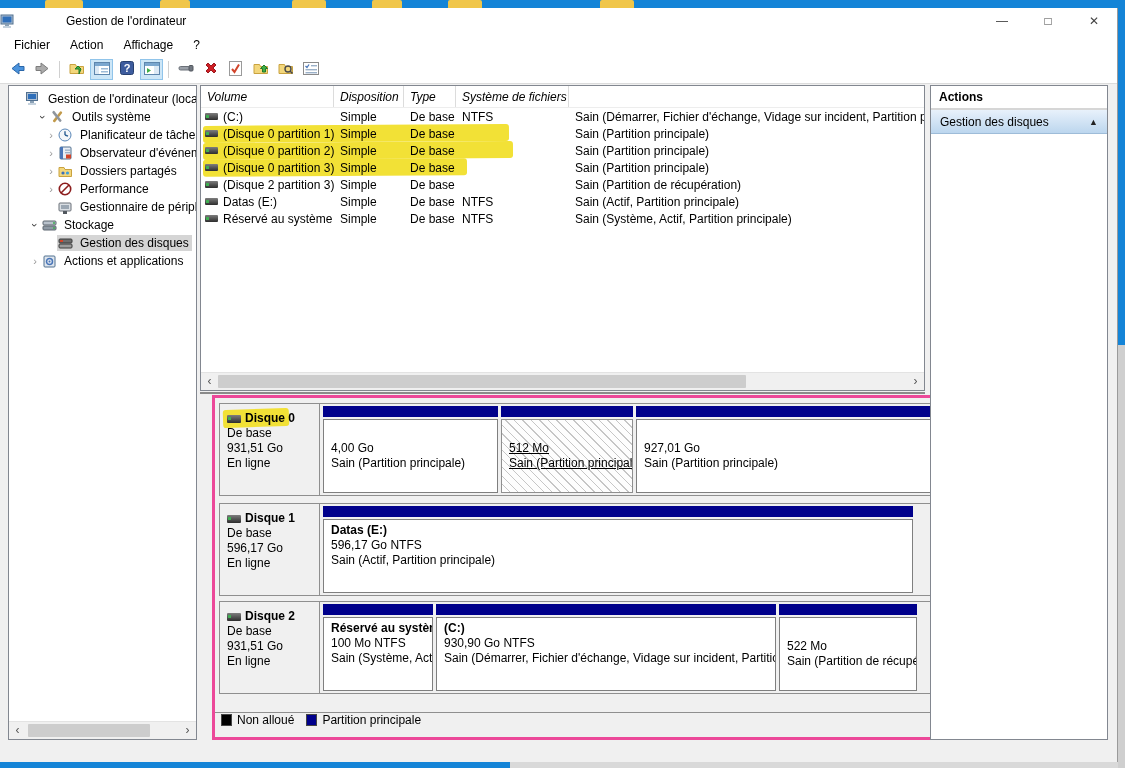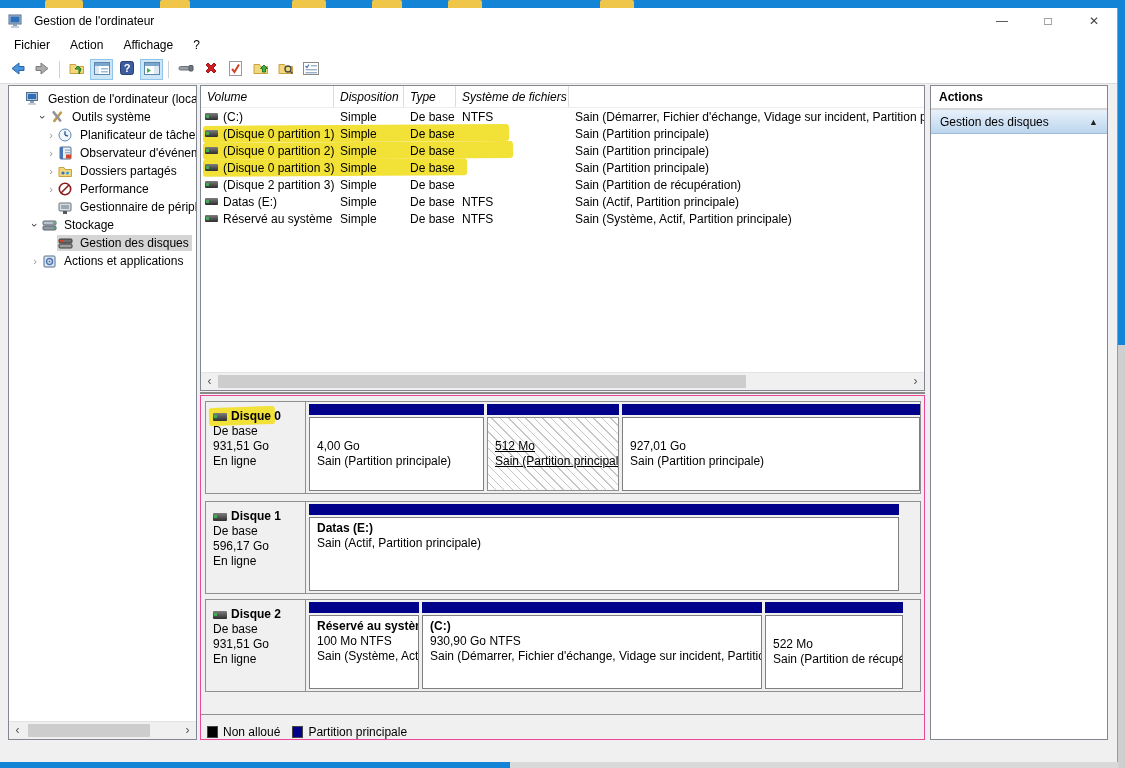--- a/index.html
+++ b/index.html
@@ -8,21 +8,21 @@
 
   
   .desk-top{position:absolute;left:0;top:0;width:1125px;height:8px;background:#1484d7;}
   .desk-right{position:absolute;left:1118px;top:8px;width:7px;height:337px;background:#1484d7;}
   .desk-right-low{position:absolute;left:1118px;top:345px;width:7px;height:423px;background:#cfcfcf;}
   .desk-bottom{position:absolute;left:0;top:762px;width:510px;height:6px;background:#1484d7;}
   .desk-hint{position:absolute;top:0;height:8px;background:#f0c64a;border-radius:2px 2px 0 0;}
 
   
   .window{position:absolute;left:0;top:8px;width:1118px;height:754px;background:#f0f0f0;border-right:1px solid #9a9a9a;box-sizing:border-box;}
-  .titlebar{height:26px;background:#fff;display:flex;align-items:center;padding-left:8px;}
+  .titlebar{height:26px;background:#fff;display:flex;align-items:center;padding-left:0;gap:40px;}
   .title-text{margin-left:6px;}
   .win-controls{margin-left:auto;display:flex;height:100%;}
   .win-btn{width:46px;height:100%;display:flex;align-items:center;justify-content:center;color:#444;font-size:12px;}
   .menubar{height:22px;background:#fff;display:flex;align-items:center;padding-left:4px;}
   .menu-item{padding:3px 10px;}
   .toolbar{height:27px;background:#fff;display:flex;align-items:center;padding-left:5px;border-bottom:1px solid #dcdcdc;}
   .tb-btn{width:23px;height:21px;display:flex;align-items:center;justify-content:center;margin:0 1px;box-sizing:border-box;}
   .tb-btn.toggled{background:#cde6f7;border:1px solid #90c4ea;}
   .tb-sep{width:1px;height:17px;background:#d0d0d0;margin:0 4px;}
 
@@ -48,36 +48,36 @@
   .vol-header .hcell{height:21px;display:flex;align-items:center;padding-left:6px;border-right:1px solid #dcdcdc;box-sizing:border-box;}
   .vol-row{height:17px;position:relative;}
   .vol-row .cell{padding-left:6px;white-space:nowrap;overflow:hidden;position:relative;z-index:1;}
   .vol-row .c0{display:flex;align-items:center;padding-left:4px;gap:5px;}
   .drive-ico{width:13px;height:7px;background:linear-gradient(#7e7e7e,#2d2d2d);border-radius:1px;position:relative;flex:0 0 13px;}
   .drive-ico::before{content:"";position:absolute;left:1px;top:2px;width:3px;height:3px;background:#3fae52;}
   .row-hl{position:absolute;top:0;height:17px;background:#f2e136;border-radius:3px;transform:rotate(-0.35deg);z-index:0;}
 
   
   .splitter{position:absolute;left:200px;top:384px;width:725px;height:2px;background:#8a8a8a;}
-  .disk-panel{position:absolute;left:200px;top:387px;width:725px;height:345px;background:#f0f0f0;border:1px solid #ec4899;box-sizing:border-box;overflow:hidden;}
+  .disk-panel{position:absolute;left:212px;top:387px;width:725px;height:345px;background:#f0f0f0;border:3px solid #ec4899;box-sizing:border-box;overflow:hidden;}
   .disk-row{position:absolute;left:4px;width:716px;height:93px;border:1px solid #8f8f8f;background:#f0f0f0;box-sizing:border-box;}
   .disk-label{position:absolute;left:0;top:0;width:100px;height:100%;border-right:1px solid #8f8f8f;box-sizing:border-box;padding:7px 0 0 7px;line-height:15px;}
   .disk-name{font-weight:bold;display:flex;align-items:center;gap:4px;position:relative;z-index:1;}
   .disk-name .nm{position:relative;z-index:1;}
   .name-hl{position:absolute;left:-4px;top:-2px;height:18px;background:#f2e136;border-radius:3px;transform:rotate(-2deg);z-index:0;}
   .disk-drive-ico{width:14px;height:8px;background:linear-gradient(#7e7e7e,#2d2d2d);border-radius:1px;position:relative;flex:0 0 14px;z-index:1;}
   .disk-drive-ico::before{content:"";position:absolute;left:1px;top:2px;width:3px;height:3px;background:#3fae52;}
   .parts{position:absolute;left:100px;top:0;right:0;bottom:0;padding:2px 0 2px 3px;display:flex;gap:3px;box-sizing:border-box;}
   .part{display:flex;flex-direction:column;flex:0 0 auto;box-sizing:border-box;}
   .part-bar{height:11px;background:#00008b;flex:0 0 11px;}
   .part-body{flex:1;margin-top:2px;border:1px solid #7f7f7f;background:#fff;padding:3px 7px;line-height:15px;overflow:hidden;white-space:nowrap;display:flex;flex-direction:column;}
   .part-body.center{justify-content:center;}
   .part-body.hatched{background:repeating-linear-gradient(45deg,#fdfdfd 0 5px,#c6c6c6 5px 6px);border:1px solid #8f8f8f;}
   .part-title{font-weight:bold;}
-  .legend{position:absolute;left:0;right:0;bottom:0;height:24px;border-top:1px solid #8f8f8f;background:#f0f0f0;display:flex;align-items:flex-end;padding-left:6px;}
+  .legend{position:absolute;left:0;right:0;bottom:0;height:24px;border-top:1px solid #8f8f8f;background:#f0f0f0;display:flex;align-items:flex-start;padding-left:6px;}
   .legend-item{display:flex;align-items:center;margin-right:12px;}
   .swatch{width:11px;height:12px;border:1px solid #444;margin-right:5px;box-sizing:border-box;}
 
   
   .actions-pane{position:absolute;left:930px;top:77px;width:178px;height:655px;background:#fff;border:1px solid #828790;box-sizing:border-box;overflow:hidden;}
   .actions-title{height:22px;display:flex;align-items:center;padding-left:8px;font-weight:bold;border-bottom:2px solid #d6d6d6;}
   .actions-group{height:23px;display:flex;align-items:center;padding:0 9px;background:linear-gradient(#e8f1fb,#bcd6ee);border-bottom:1px solid #9ebcd8;}
   .actions-group .arrow{margin-left:auto;font-size:9px;color:#222;}
   .actions-sub{height:26px;display:flex;align-items:center;padding:0 10px 0 56px;}
   .actions-sub .arrow{margin-left:auto;font-size:10px;color:#111;}
@@ -495,20 +495,21 @@
               </div>
       <div>De base</div>
       <div>596,17 Go</div>
       <div>En ligne</div>
     </div>
     <div class="parts">
               <div class="part" style="width:590px;">
       <div class="part-bar"></div>
       <div class="part-body">
                   <div class="part-title">Datas  (E:)</div>
+                  <div>596,17 Go NTFS</div>
                   <div>Sain (Actif, Partition principale)</div>
                 </div>
     </div>
             </div>
   </div>
           <div class="disk-row" style="top:203px;">
     <div class="disk-label">
       <div class="disk-name">
                 <span class="disk-drive-ico"></span>
                 <span class="nm">Disque 2</span>

